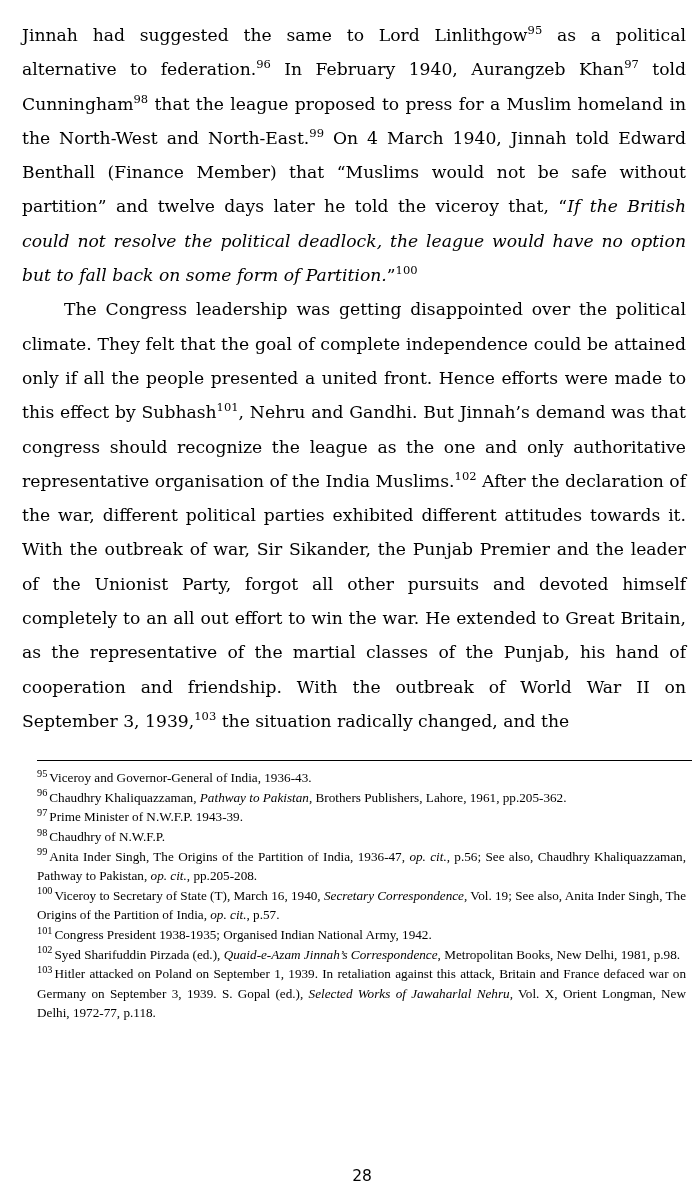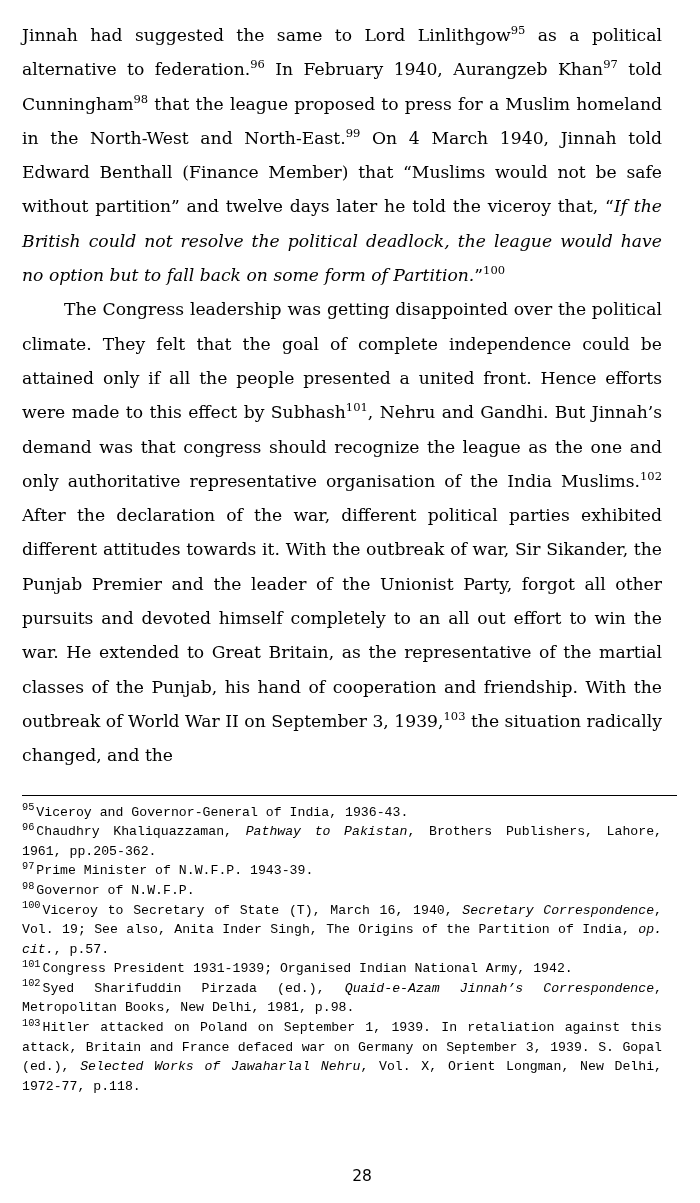--- a/index.html
+++ b/index.html
@@ -12,21 +12,21 @@
     height: 1203px;
     font-family: "DejaVu Serif", serif;
     color: #000000;
     position: relative;
     overflow: hidden;
   }
   .page {
     width: 700px;
     height: 1203px;
     box-sizing: border-box;
-    padding: 18px 38px 0 22px;
+    padding: 18px 14px 0 22px;
     position: relative;
   }
   .body-text {
     font-size: 17.2px;
     line-height: 34.3px;
     text-align: justify;
     text-justify: inter-word;
   }
   .body-text p {
     margin: 0;
@@ -40,22 +40,23 @@
     line-height: 0;
   }
   .ital {
     font-style: italic;
   }
   .footnotes {
     margin-top: 22px;
     position: relative;
     font-size: 13.2px;
     line-height: 19.6px;
-    font-family: Liberation Mono, monospace;
+    font-family: Liberation Serif, serif;
     text-align: justify;
+    margin-left: 15px;
   }
   .footnote-rule {
     width: 655px;
     height: 1px;
     background: #000000;
     margin: 0 0 7px 0;
   }
   .footnotes p {
     margin: 0;
   }
@@ -87,23 +88,24 @@
     <p class=""><span>Jinnah had suggested the same to Lord Linlithgow</span><sup>95</sup><span> as a political alternative to federation.</span><sup>96</sup><span> In February 1940, Aurangzeb Khan</span><sup>97</sup><span> told Cunningham</span><sup>98</sup><span> that the league proposed to press for a Muslim homeland in the North-West and North-East.</span><sup>99</sup><span> On 4 March 1940, Jinnah told Edward Benthall (Finance Member) that “Muslims would not be safe without partition” and twelve days later he told the viceroy that, “</span><span class="ital">If the British could not resolve the political deadlock, the league would have no option but to fall back on some form of Partition.</span><span>”</span><sup>100</sup></p>
     <p class="indent"><span>The Congress leadership was getting disappointed over the political climate. They felt that the goal of complete independence could be attained only if all the people presented a united front. Hence efforts were made to this effect by Subhash</span><sup>101</sup><span>, Nehru and Gandhi. But Jinnah’s demand was that congress should recognize the league as the one and only authoritative representative organisation of the India Muslims.</span><sup>102</sup><span> After the declaration of the war, different political parties exhibited different attitudes towards it. With the outbreak of war, Sir Sikander, the Punjab Premier and the leader of the Unionist Party, forgot all other pursuits and devoted himself completely to an all out effort to win the war. He extended to Great Britain, as the representative of the martial classes of the Punjab, his hand of cooperation and friendship. With the outbreak of World War II on September 3, 1939,</span><sup>103</sup><span> the situation radically changed, and the</span></p>
   </div>
 
   <div class="footnotes">
     <div class="footnote-rule"></div>
     <div>
         <p><sup>95</sup><span>Viceroy and Governor-General of India, 1936-43.</span></p>
         <p><sup>96</sup><span>Chaudhry Khaliquazzaman, </span><span class="fn-ital">Pathway to Pakistan</span><span>, Brothers Publishers, Lahore, 1961, pp.205-362.</span></p>
         <p><sup>97</sup><span>Prime Minister of N.W.F.P. 1943-39.</span></p>
-        <p><sup>98</sup><span>Governor of N.W.F.P.</span></p>
+        <p><sup>98</sup><span>Chaudhry of N.W.F.P.</span></p>
+        <p><sup>99</sup><span>Anita Inder Singh, The Origins of the Partition of India, 1936-47, </span><span class="fn-ital">op. cit.</span><span>, p.56; See also, Chaudhry Khaliquazzaman, Pathway to Pakistan, </span><span class="fn-ital">op. cit.</span><span>, pp.205-208.</span></p>
         <p><sup>100</sup><span>Viceroy to Secretary of State (T), March 16, 1940, </span><span class="fn-ital">Secretary Correspondence</span><span>, Vol. 19; See also, Anita Inder Singh, The Origins of the Partition of India, </span><span class="fn-ital">op. cit.</span><span>, p.57.</span></p>
-        <p><sup>101</sup><span>Congress President 1931-1939; Organised Indian National Army, 1942.</span></p>
+        <p><sup>101</sup><span>Congress President 1938-1935; Organised Indian National Army, 1942.</span></p>
         <p><sup>102</sup><span>Syed Sharifuddin Pirzada (ed.), </span><span class="fn-ital">Quaid-e-Azam Jinnah’s Correspondence</span><span>, Metropolitan Books, New Delhi, 1981, p.98.</span></p>
         <p><sup>103</sup><span>Hitler attacked on Poland on September 1, 1939. In retaliation against this attack, Britain and France defaced war on Germany on September 3, 1939. S. Gopal (ed.), </span><span class="fn-ital">Selected Works of Jawaharlal Nehru</span><span>, Vol. X, Orient Longman, New Delhi, 1972-77, p.118.</span></p>
       </div>
   </div>
 
   <div class="page-number">28</div>
 
 </div>
 
 </body></html>

